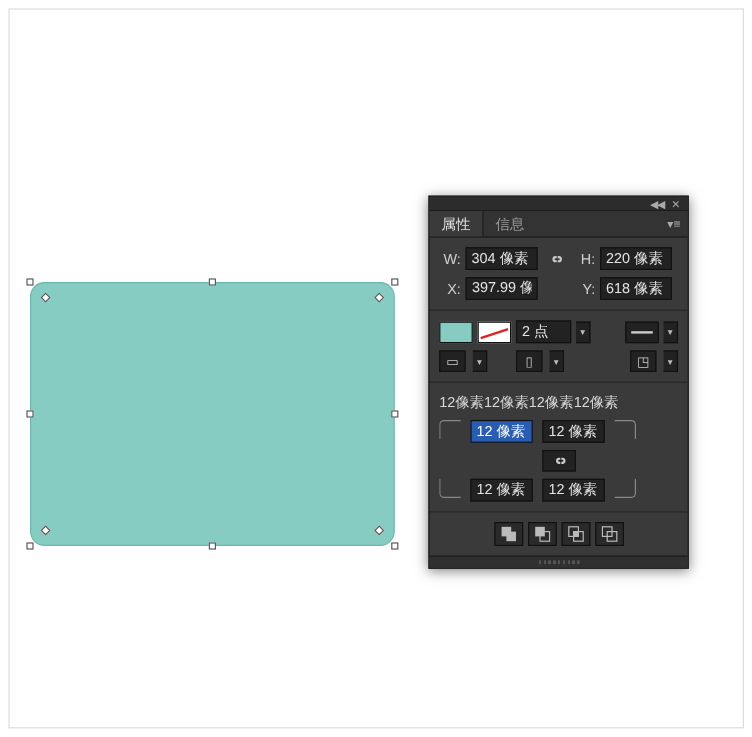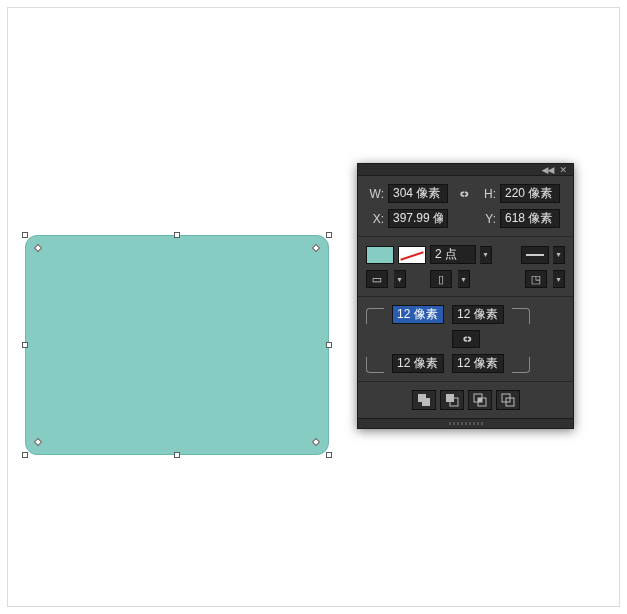--- a/index.html
+++ b/index.html
@@ -258,21 +258,21 @@
     color: #ccc;
     font-size: 11px;
   }
   .corner-summary {
     font-size: 12px;
     color: #d9d9d9;
     margin-bottom: 6px;
   }
   .corner-row {
     display: flex;
-    align-items: flex-end;
+    align-items: flex-start;
     gap: 8px;
     margin-bottom: 6px;
   }
   .corner-shape {
     width: 18px;
     height: 16px;
     border: 1px solid #888;
     border-radius: 4px 0 0 0;
     border-right: none;
     border-bottom: none;
@@ -361,20 +361,25 @@
 
   <div class="anchor" style="left:27px; top:237px;"></div>
   <div class="anchor" style="left:305px; top:237px;"></div>
   <div class="anchor" style="left:27px; top:431px;"></div>
   <div class="anchor" style="left:305px; top:431px;"></div>
 
   <div class="panel">
     <div class="panel-topbar">
       <span class="topbar-arrows">◀◀</span>
       <span class="topbar-x">✕</span>
+    </div>
+    <div class="tabbar">
+      <div class="tab active">属性</div>
+      <div class="tab">信息</div>
+      <div class="tab-menu">▾≡</div>
     </div>
 
     <div class="panel-body">
 
       <div class="field-row">
         <span class="f-label">W:</span>
         <input class="f-input" value="304 像素" style="">
         <span class="link-icon">
           <svg viewBox="0 0 16 16" width="14" height="14">
               <path d="M5 8a3 3 0 0 1 3-3h1v2H8a1 1 0 1 0 0 2h1v2H8a3 3 0 0 1-3-3zm6-3h-1v2h1a1 1 0 1 1 0 2h-1v2h1a3 3 0 1 0 0-6z" fill="#ccc"></path>
@@ -412,20 +417,21 @@
         <div style="width:12px"></div>
         <div class="align-btn">▯</div>
         <div class="dd-caret">▾</div>
         <div style="flex:1"></div>
         <div class="align-btn">◳</div>
         <div class="dd-caret">▾</div>
       </div>
 
       <hr class="hr">
 
+      <div class="corner-summary">12像素12像素12像素12像素</div>
 
       <div class="corner-row">
         <div class="corner-shape"></div>
         <input class="corner-input sel" value="12 像素" style="">
         <input class="corner-input" value="12 像素" style="">
         <div class="corner-shape tr"></div>
       </div>
 
       <div class="link-center">
         <div class="link-pill">

